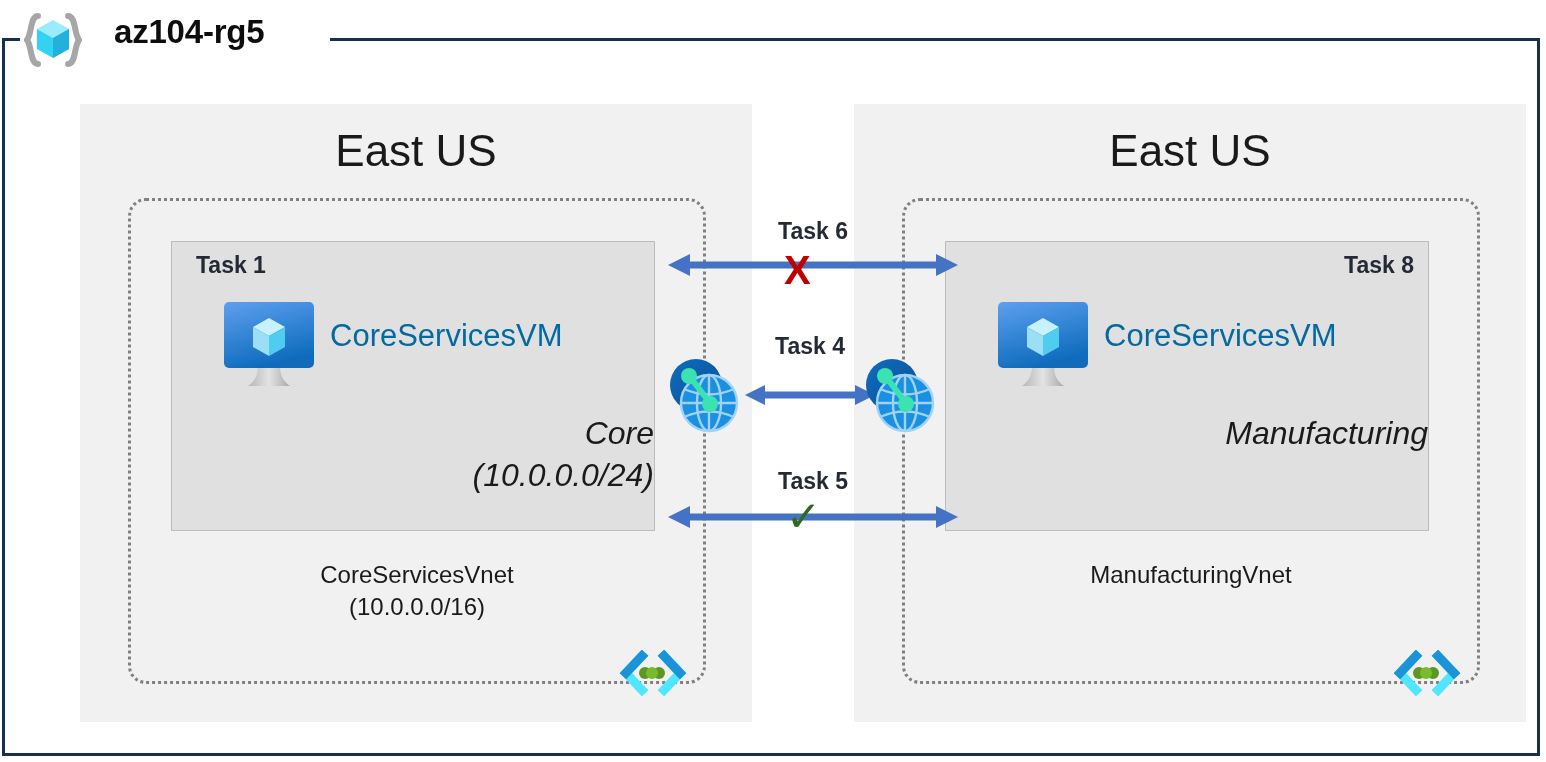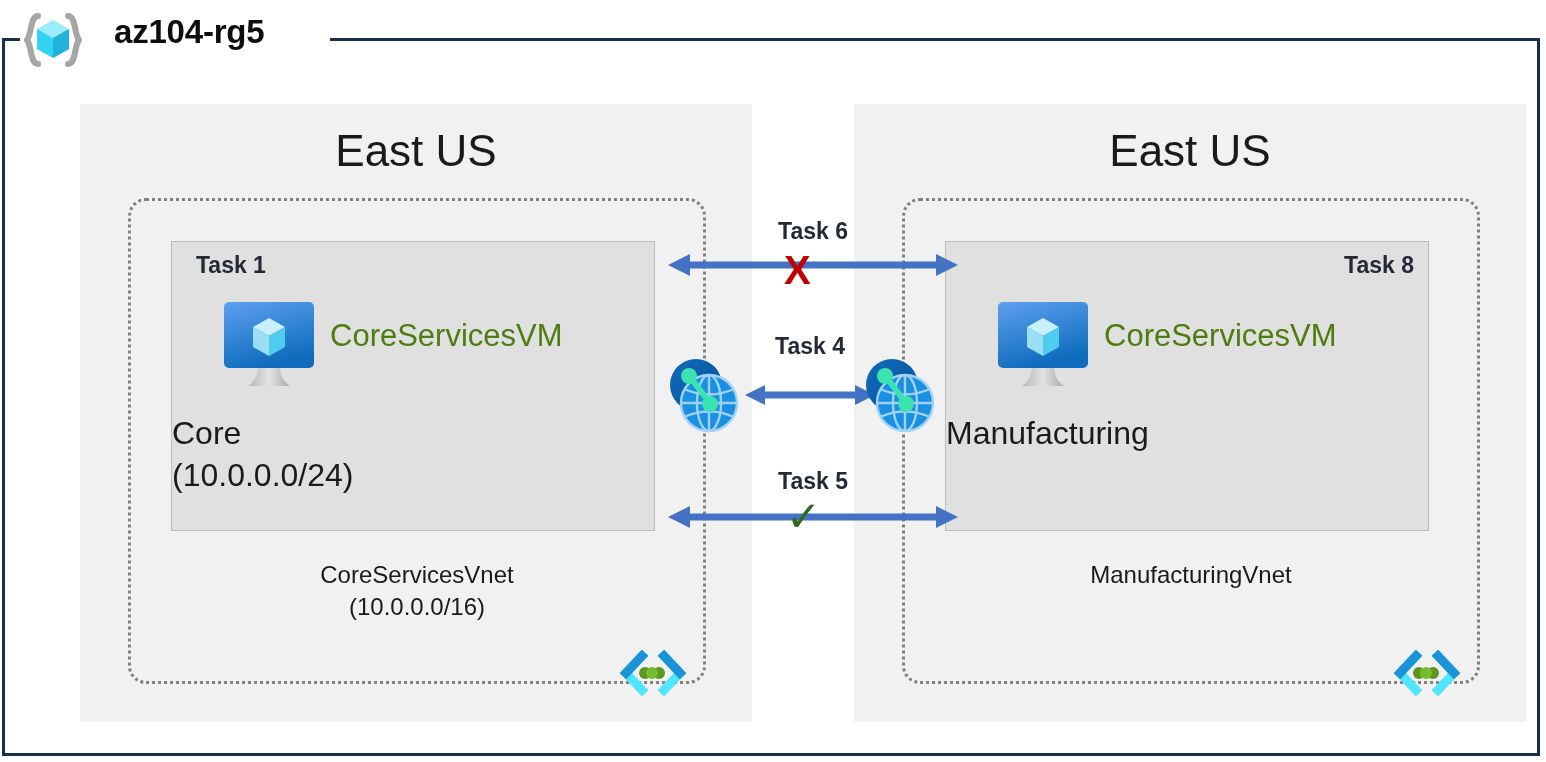--- a/index.html
+++ b/index.html
@@ -137,32 +137,33 @@
     left: 50px;
     top: 0;
     width: 94px;
     height: 96px;
   }
   .vm-name {
     position: absolute;
     left: 158px;
     top: 18px;
     font-size: 31px;
-    color: #4d7c0f;
+    color: #0369a1;
     white-space: nowrap;
   }
   .subnet-cidr {
     position: absolute;
     left: 0;
     top: 170px;
     width: 100%;
-    text-align: left;
+    text-align: right;
     font-size: 32px;
     color: #1a1a1a;
     line-height: 1.32;
+    font-style: italic;
   }
 
   
   .conn-label {
     position: absolute;
     font-size: 23px;
     font-weight: bold;
     color: #242a35;
     text-align: center;
     white-space: nowrap;

